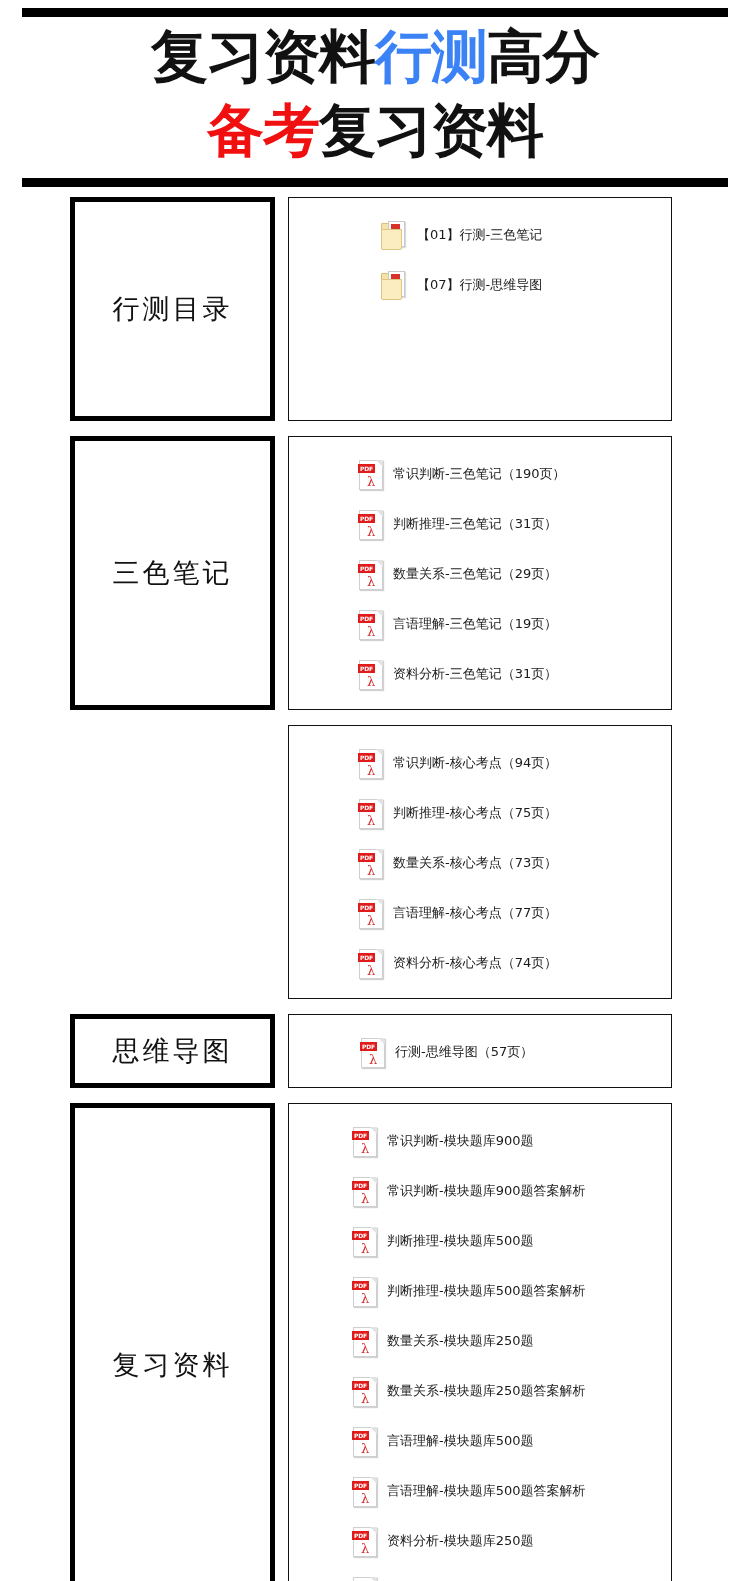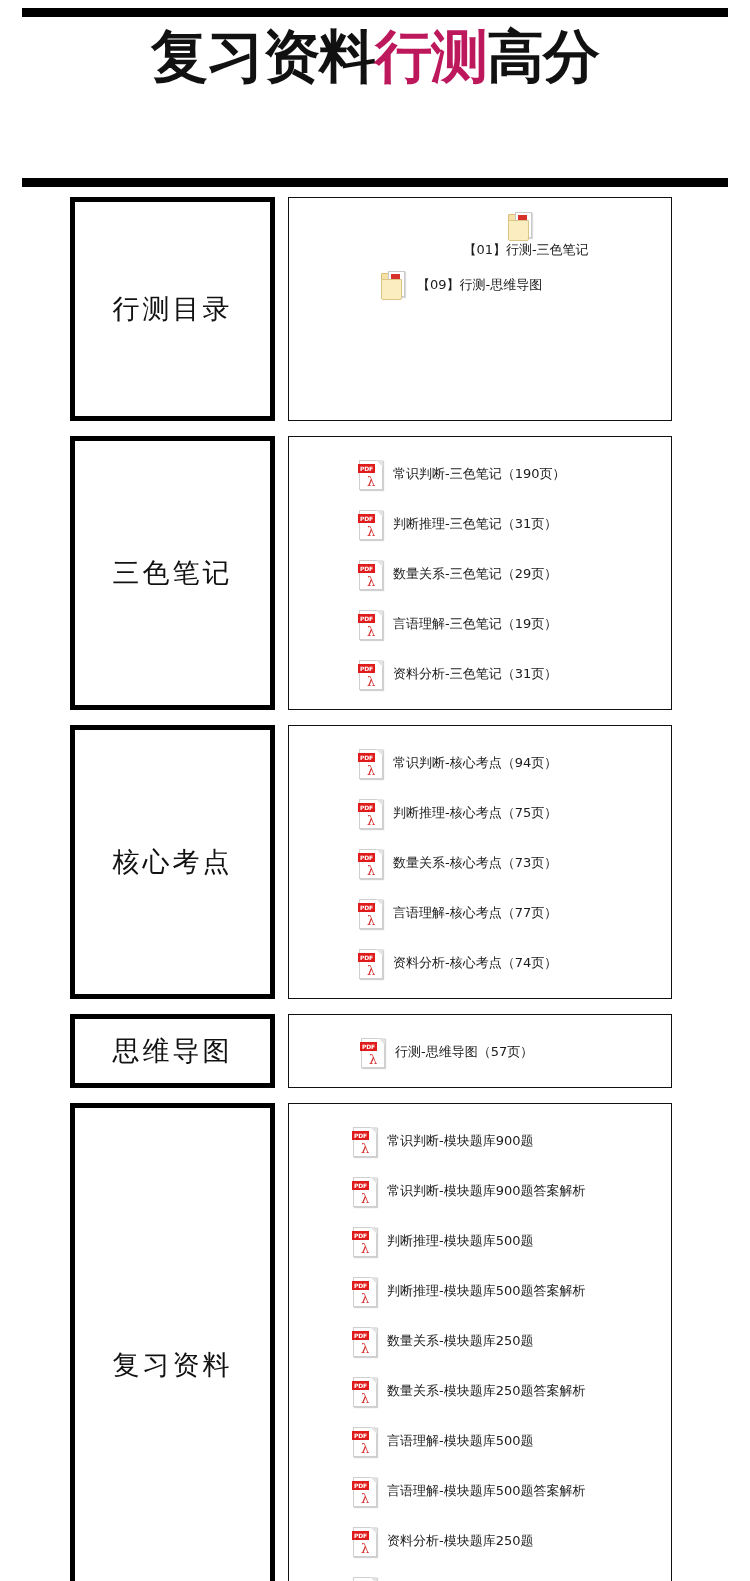--- a/index.html
+++ b/index.html
@@ -39,21 +39,21 @@
     top: 19px;
     width: 750px;
     text-align: center;
     font-family: "DejaVu Sans", "Liberation Sans", sans-serif;
     font-weight: bold;
     font-size: 57px;
     line-height: 74px;
     letter-spacing: -1px;
     white-space: nowrap;
   }
-  .tl-blue { color: #be185d; }
+  .tl-blue { color: #3b82f6; }
   .tl-red  { color: #f01010; }
   .tl-black{ color: #111111; }
 
   
   .section {
     position: absolute;
     left: 0;
     width: 750px;
   }
   .cat-box {
@@ -197,31 +197,34 @@
 </head>
 <body>
 
 <div id="banner">
   <div class="rule top"></div>
   <div class="rule bottom"></div>
   <div id="banner-title">
     <div>
       <span class="tl-black">复习资料</span><span class="tl-blue">行测</span><span class="tl-black">高分</span>
     </div>
+    <div>
+      <span class="tl-red">备考</span><span class="tl-black">复习资料</span>
+    </div>
   </div>
 </div>
 
 <div id="sections-root">
     <div class="section" style="top: 197px; height: 224px;">
       <div class="cat-box" style="height: 224px; text-align: center;">
         <div class="cat-label">行测目录</div>
       </div>
       <div class="list-box" style="height: 224px;">
         <div style="padding-top: 12px;">
-          <div class="file-row" style="padding-left: 92px; flex-direction: column;">
+          <div class="file-row" style="padding-left: 92px;">
             <span class="glyph">
               <span class="folder-ico">
                 <span class="back"></span>
                 <span class="sheet">
                   <span class="band"></span>
                   <span class="acro">λ</span>
                 </span>
                 <span class="front"></span>
               </span>
             </span>
@@ -231,21 +234,21 @@
             <span class="glyph">
               <span class="folder-ico">
                 <span class="back"></span>
                 <span class="sheet">
                   <span class="band"></span>
                   <span class="acro">λ</span>
                 </span>
                 <span class="front"></span>
               </span>
             </span>
-            <span class="fname">【09】行测-思维导图</span>
+            <span class="fname">【07】行测-思维导图</span>
           </div>
         </div>
       </div>
     </div>
     <div class="section" style="top: 436px; height: 274px;">
       <div class="cat-box" style="height: 274px;">
         <div class="cat-label">三色笔记</div>
       </div>
       <div class="list-box" style="height: 274px;">
         <div style="padding-top: 12px;">
@@ -296,23 +299,20 @@
                 <span class="band">PDF</span>
                 <span class="acro">λ</span>
               </span>
             </span>
             <span class="fname">资料分析-三色笔记（31页）</span>
           </div>
         </div>
       </div>
     </div>
     <div class="section" style="top: 725px; height: 274px;">
-      <div class="cat-box" style="height: 274px;">
-        <div class="cat-label">核心考点</div>
-      </div>
       <div class="list-box" style="height: 274px;">
         <div style="padding-top: 12px;">
           <div class="file-row" style="padding-left: 68px;">
             <span class="glyph">
               <span class="pdf-ico">
                 <span class="corner"></span>
                 <span class="band">PDF</span>
                 <span class="acro">λ</span>
               </span>
             </span>

